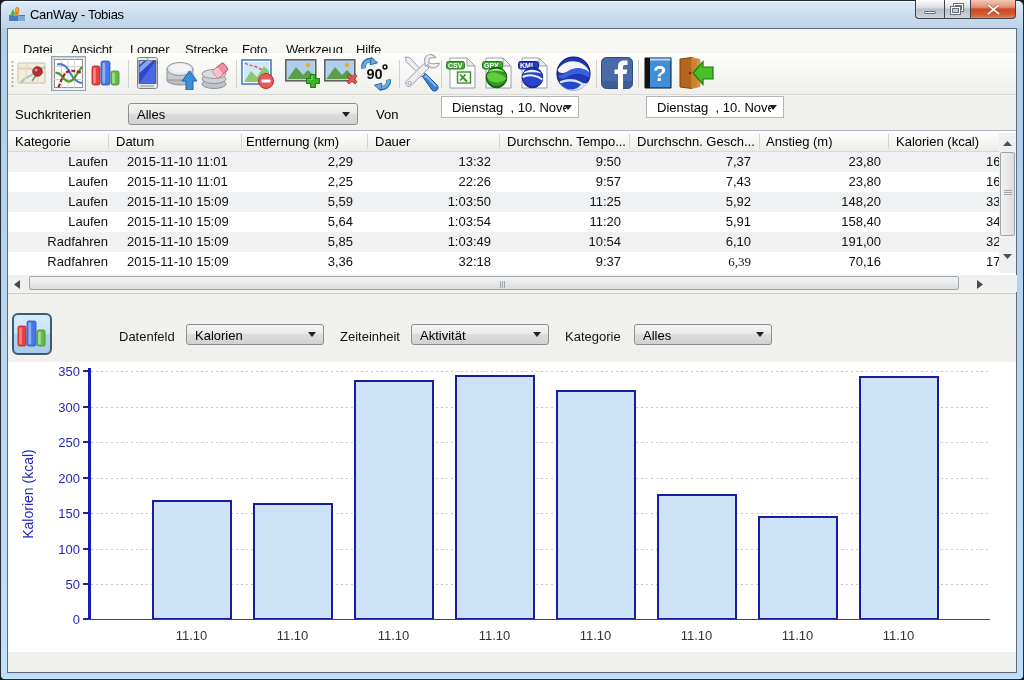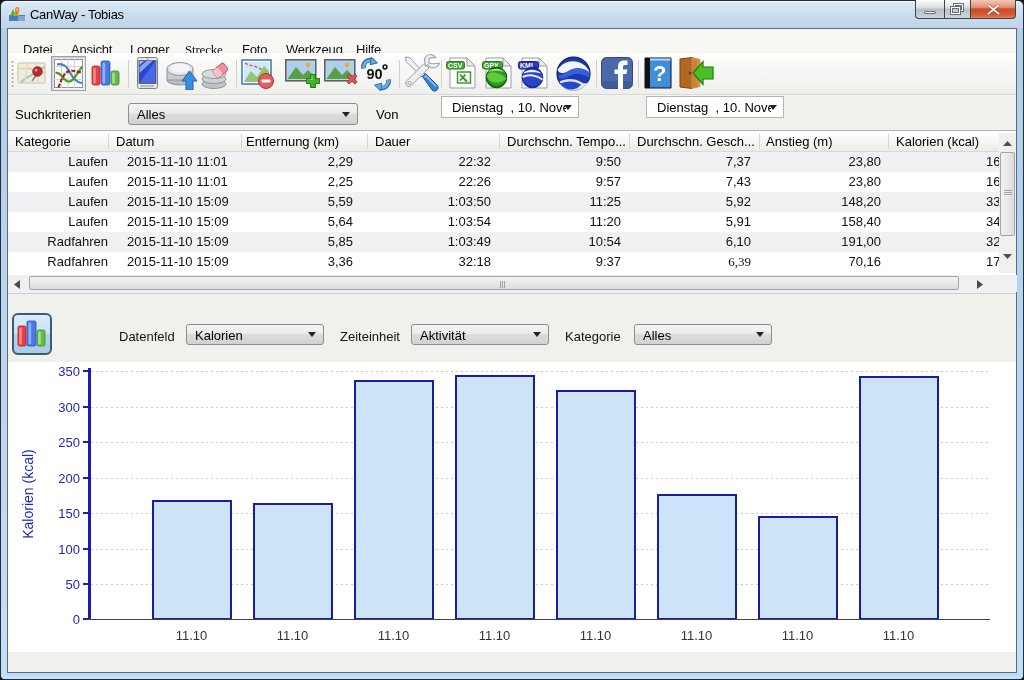--- a/index.html
+++ b/index.html
@@ -94,21 +94,21 @@
       <svg class="abs" style="left:16px;top:4px;" width="13" height="11" viewBox="0 0 13 11">
         <path d="M1.5 0 L6.5 4 L11.5 0 L13 1.5 L8.2 5.5 L13 9.5 L11.5 11 L6.5 7 L1.5 11 L0 9.5 L4.8 5.5 L0 1.5 Z" fill="#fff" stroke="#8a2810" stroke-width="0.5"></path>
       </svg>
     </div>
 </div>
 <div id="client"></div>
 <div id="menubar">
  <span style="left:15px;">Datei</span>
  <span style="left:63px;">Ansicht</span>
  <span style="left:122px;">Logger</span>
- <span style="left:177px;font-family:Liberation Serif, serif;">Strecke</span>
+ <span style="left:177px;">Strecke</span>
  <span style="left:234px;">Foto</span>
  <span style="left:278px;">Werkzeug</span>
  <span style="left:348px;">Hilfe</span>
 </div>
 <div id="toolbar">
  <div class="abs" style="left:3px;top:7px;width:3px;height:28px;background-image:radial-gradient(circle,#b0b0ac 1px,transparent 1.2px);background-size:3px 4px;"></div>
 </div>
 <div id="icons">
 
 <svg class="abs" style="left:17px;top:58px;" width="30" height="30" viewBox="0 0 30 30">
@@ -322,21 +322,21 @@
   <div class="hsep" style="left:491px;"></div>
   <div class="hsep" style="left:621px;"></div>
   <div class="hsep" style="left:751px;"></div>
   <div class="hsep" style="left:880px;"></div>
  </div>
  <div id="tbody">
       <div class="trow alt" style="top:21px;">
  <span style="right:891px;">Laufen</span>
  <span style="left:119px;">2015-11-10 11:01</span>
  <span style="right:646px;">2,29</span>
- <span style="right:508px;">22:32</span>
+ <span style="right:508px;">13:32</span>
  <span style="right:378px;">9:50</span>
  <span style="right:248px;">7,37</span>
  <span style="right:118px;">23,80</span>
  <span style="left:978px;">167</span>
  </div>
       <div class="trow " style="top:41px;">
  <span style="right:891px;">Laufen</span>
  <span style="left:119px;">2015-11-10 11:01</span>
  <span style="right:646px;margin-left:16px;">2,25</span>
  <span style="right:508px;">22:26</span>

